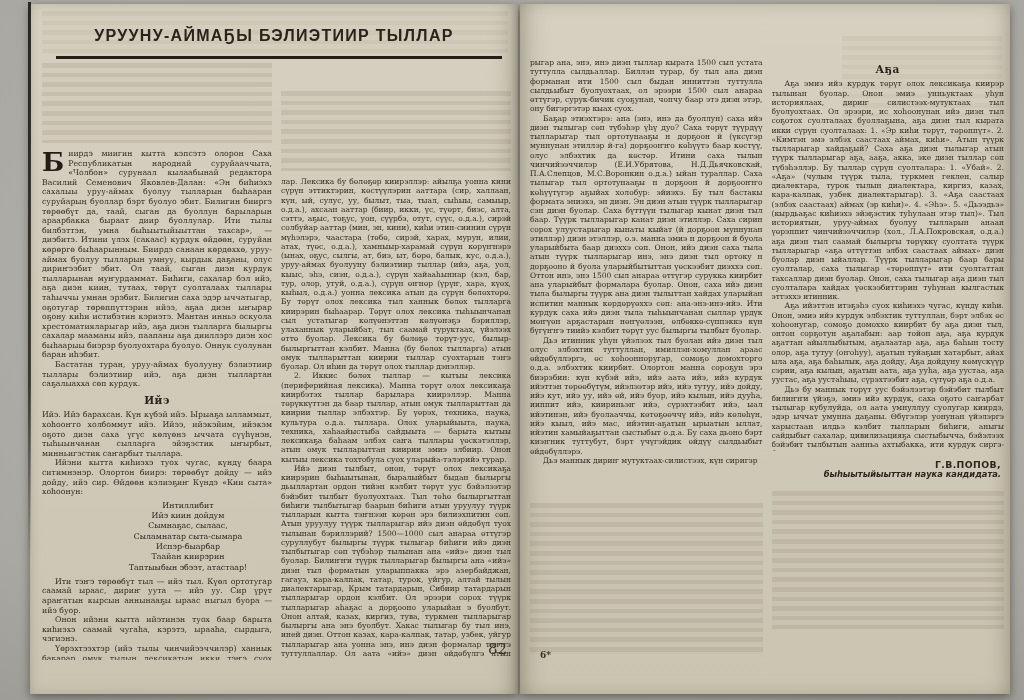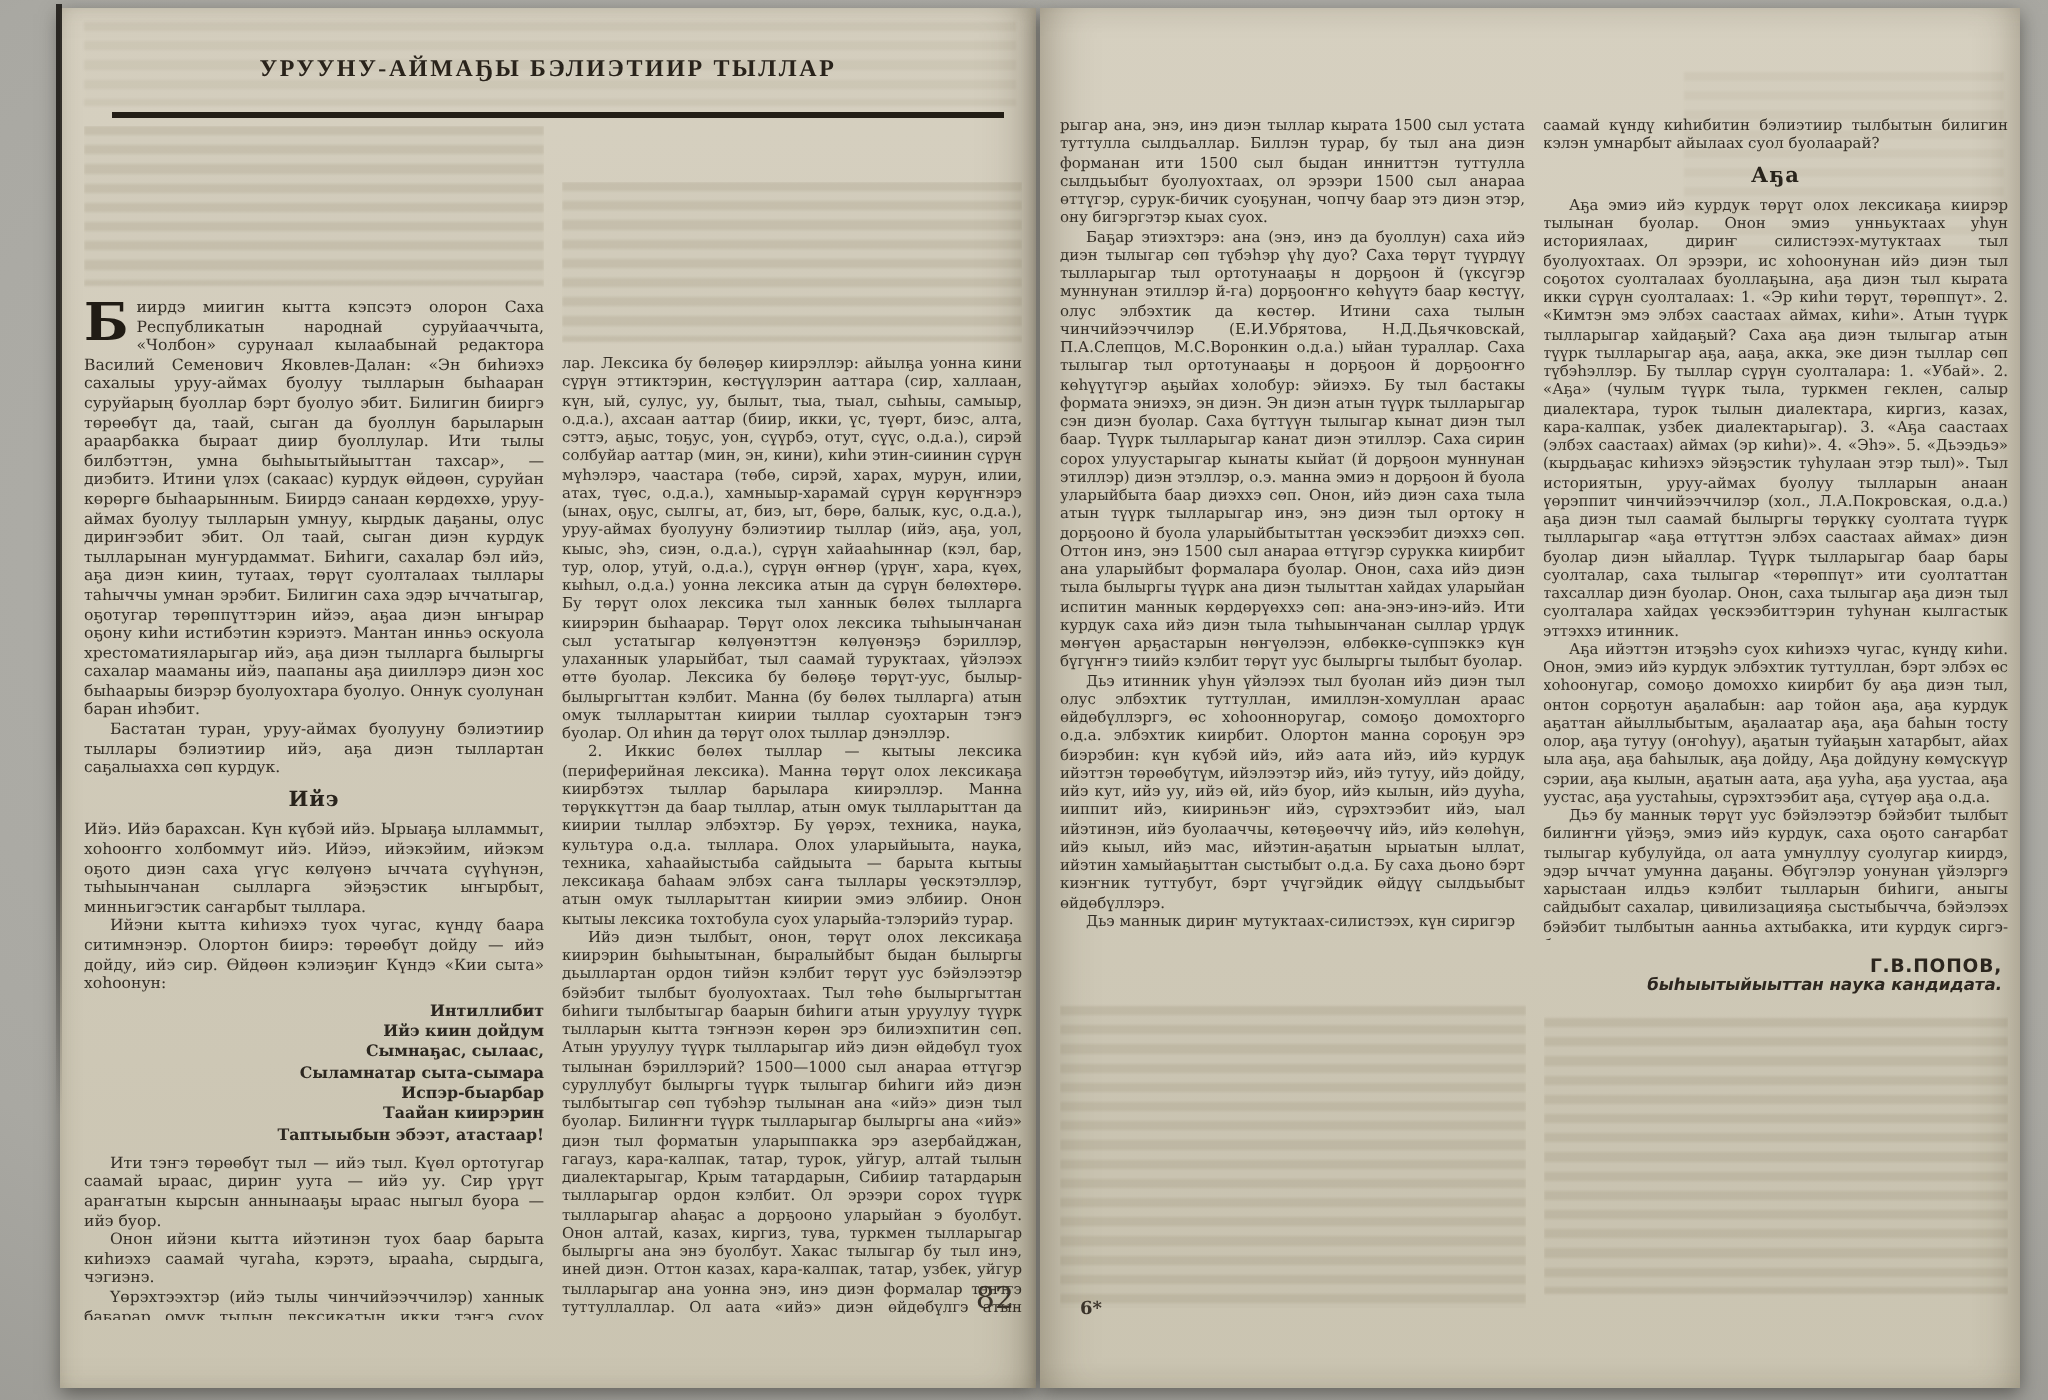--- a/index.html
+++ b/index.html
@@ -23,21 +23,21 @@
   .scan-edge { position:absolute; left:28px; top:2px; width:3px; height:556px; z-index:6;
     background: linear-gradient(180deg, rgba(22,19,15,.85) 0%, rgba(22,19,15,.7) 68%, rgba(22,19,15,0) 100%); }
 
   
   .bleed { background: repeating-linear-gradient(180deg,
       rgba(110,94,64,.17) 0px, rgba(110,94,64,.17) 4.6px,
       rgba(110,94,64,.03) 4.6px, rgba(110,94,64,.03) 9.6px);
     filter: blur(.5px); opacity:.85; }
 
   .title { position:absolute; top:23px; left:0; right:0; text-align:center; z-index:2;
-    font-family:Liberation Serif, serif; font-weight:bold; font-size:12px;
+    font-family:Liberation Sans, sans-serif; font-weight:bold; font-size:16px;
     letter-spacing:1.3px; color:#29231b; }
   .title-bleed { position:absolute; top:7px; left:12px; right:10px; height:42px; opacity:.5; }
   .title-rule { position:absolute; top:52px; left:26px; right:16px; height:3px; background:#231e16; }
 
   .cols { position:absolute; display:flex; gap:9px; }
   .cols--left  { left:12px; right:7px; top:59px; bottom:34px; }
   .cols--right { left:10px; right:6px; top:26px; bottom:40px; }
   .col { flex:1; overflow:hidden; position:relative; }
 
   .body-text { font-size:7.8px; line-height:9.6px; color:#322c24; text-align:justify; }
@@ -47,22 +47,22 @@
   .textclip { overflow:hidden; }
 
   .col-bleed-top { height:80px; margin-bottom:6px; }
 
   .dropcap { float:left; font-weight:bold; font-size:26px; line-height:23px;
     padding:2px 4px 0 0; color:#211c15; }
 
   .colheading { font-weight:bold; text-align:center; font-size:10.5px;
     margin:7px 0 5px; color:#29241c; letter-spacing:.5px; }
 
-  .verse { margin:4px 0 4px 62px; font-weight:bold; font-size:7.9px;
-    line-height:10.3px; text-align:right; color:#2c2720; }
+  .verse { margin:4px 0 4px 62px; font-weight:normal; font-size:7.9px;
+    line-height:10.3px; text-align:center; color:#2c2720; }
 
   .pageno { position:absolute; bottom:36px; left:0; width:100%; text-align:right;
     font-size:15px; color:#3a332a; transform:translateX(-11px); }
 
   .printer-mark { position:absolute; left:20px; bottom:34px; font-size:9px;
     font-weight:bold; color:#3a332a; }
 
   .rp-top-bleed { position:absolute; top:32px; right:8px; width:160px; height:128px; opacity:.4; }
   .r1-bottom-bleed { height:158px; margin-top:9px; }
   .r2-bottom-bleed { height:138px; margin-top:12px; }
@@ -132,21 +132,20 @@
         <div class="textclip" style="height:436px;">
           <p class="noindent">рыгар ана, энэ, инэ диэн тыллар кырата 1500 сыл устата туттулла сылдьаллар. Биллэн турар, бу тыл ана диэн форманан ити 1500 сыл быдан инниттэн туттулла сылдьыбыт буолуохтаах, ол эрээри 1500 сыл анараа өттүгэр, сурук-бичик суоҕунан, чопчу баар этэ диэн этэр, ону бигэргэтэр кыах суох.</p>
           <p>Баҕар этиэхтэрэ: ана (энэ, инэ да буоллун) саха ийэ диэн тылыгар сөп түбэһэр үһү дуо? Саха төрүт түүрдүү тылларыгар тыл ортотунааҕы н дорҕоон й (үксүгэр муннунан этиллэр й-га) дорҕооҥҥо көһүүтэ баар көстүү, олус элбэхтик да көстөр. Итини саха тылын чинчийээччилэр (Е.И.Убрятова, Н.Д.Дьячковскай, П.А.Слепцов, М.С.Воронкин о.д.а.) ыйан тураллар. Саха тылыгар тыл ортотунааҕы н дорҕоон й дорҕооҥҥо көһүүтүгэр аҕыйах холобур: эйиэхэ. Бу тыл бастакы формата эниэхэ, эн диэн. Эн диэн атын түүрк тылларыгар сэн диэн буолар. Саха бүттүүн тылыгар кынат диэн тыл баар. Түүрк тылларыгар канат диэн этиллэр. Саха сирин сорох улуустарыгар кынаты кыйат (й дорҕоон муннунан этиллэр) диэн этэллэр, о.э. манна эмиэ н дорҕоон й буола уларыйбыта баар диэххэ сөп. Онон, ийэ диэн саха тыла атын түүрк тылларыгар инэ, энэ диэн тыл ортоку н дорҕооно й буола уларыйбытыттан үөскээбит диэххэ сөп. Оттон инэ, энэ 1500 сыл анараа өттүгэр сурукка киирбит ана уларыйбыт формалара буолар. Онон, саха ийэ диэн тыла былыргы түүрк ана диэн тылыттан хайдах уларыйан испитин маннык көрдөрүөххэ сөп: ана-энэ-инэ-ийэ. Ити курдук саха ийэ диэн тыла тыһыынчанан сыллар үрдүк мөҥүөн арҕастарын нөҥүөлээн, өлбөккө-сүппэккэ күн бүгүҥҥэ тиийэ кэлбит төрүт уус былыргы тылбыт буолар.</p>
           <p>Дьэ итинник уһун үйэлээх тыл буолан ийэ диэн тыл олус элбэхтик туттуллан, имиллэн-хомуллан араас өйдөбүллэргэ, өс хоһоонноругар, сомоҕо домохторго о.д.а. элбэхтик киирбит. Олортон манна сороҕун эрэ биэрэбин: күн күбэй ийэ, ийэ аата ийэ, ийэ курдук ийэттэн төрөөбүтүм, ийэлээтэр ийэ, ийэ тутуу, ийэ дойду, ийэ кут, ийэ уу, ийэ өй, ийэ буор, ийэ кылын, ийэ дууһа, ииппит ийэ, киириньэҥ ийэ, сүрэхтээбит ийэ, ыал ийэтинэн, ийэ буолааччы, көтөҕөөччү ийэ, ийэ көлөһүн, ийэ кыыл, ийэ мас, ийэтин-аҕатын ырыатын ыллат, ийэтин хамыйаҕыттан сыстыбыт о.д.а. Бу саха дьоно бэрт киэҥник туттубут, бэрт үчүгэйдик өйдүү сылдьыбыт өйдөбүллэрэ.</p>
           <p>Дьэ маннык дириҥ мутуктаах-силистээх, күн сиригэр</p>
         </div>
         <div class="bleed r1-bottom-bleed"></div>
       </div>
 
       <div class="col body-text body-text--tight">
-        <p class="noindent">саамай күндү киһибитин бэлиэтиир тылбытын билигин кэлэн умнарбыт айылаах суол буолаарай?</p>
         <h2 class="colheading">Аҕа</h2>
         <div class="textclip" style="height:372px;">
           <p>Аҕа эмиэ ийэ курдук төрүт олох лексикаҕа киирэр тылынан буолар. Онон эмиэ унньуктаах уһун историялаах, дириҥ силистээх-мутуктаах тыл буолуохтаах. Ол эрээри, ис хоһоонунан ийэ диэн тыл соҕотох суолталаах буоллаҕына, аҕа диэн тыл кырата икки сүрүн суолталаах: 1. «Эр киһи төрүт, төрөппүт». 2. «Кимтэн эмэ элбэх саастаах аймах, киһи». Атын түүрк тылларыгар хайдаҕый? Саха аҕа диэн тылыгар атын түүрк тылларыгар аҕа, ааҕа, акка, эке диэн тыллар сөп түбэһэллэр. Бу тыллар сүрүн суолталара: 1. «Убай». 2. «Аҕа» (чулым түүрк тыла, туркмен геклен, салыр диалектара, турок тылын диалектара, киргиз, казах, кара-калпак, узбек диалектарыгар). 3. «Аҕа саастаах (элбэх саастаах) аймах (эр киһи)». 4. «Эһэ». 5. «Дьээдьэ» (кырдьаҕас киһиэхэ эйэҕэстик туһулаан этэр тыл)». Тыл историятын, уруу-аймах буолуу тылларын анаан үөрэппит чинчийээччилэр (хол., Л.А.Покровская, о.д.а.) аҕа диэн тыл саамай былыргы төрүккү суолтата түүрк тылларыгар «аҕа өттүттэн элбэх саастаах аймах» диэн буолар диэн ыйаллар. Түүрк тылларыгар баар бары суолталар, саха тылыгар «төрөппүт» ити суолтаттан тахсаллар диэн буолар. Онон, саха тылыгар аҕа диэн тыл суолталара хайдах үөскээбиттэрин туһунан кылгастык эттэххэ итинник.</p>
           <p>Аҕа ийэттэн итэҕэһэ суох киһиэхэ чугас, күндү киһи. Онон, эмиэ ийэ курдук элбэхтик туттуллан, бэрт элбэх өс хоһоонугар, сомоҕо домоххо киирбит бу аҕа диэн тыл, онтон сорҕотун аҕалабын: аар тойон аҕа, аҕа курдук аҕаттан айыллыбытым, аҕалаатар аҕа, аҕа баһын тосту олор, аҕа тутуу (оҥоһуу), аҕатын туйаҕын хатарбыт, айах ыла аҕа, аҕа баһылык, аҕа дойду, Аҕа дойдуну көмүскүүр сэрии, аҕа кылын, аҕатын аата, аҕа ууһа, аҕа уустаа, аҕа уустас, аҕа уустаһыы, сүрэхтээбит аҕа, сүтүөр аҕа о.д.а.</p>
           <p>Дьэ бу маннык төрүт уус бэйэлээтэр бэйэбит тылбыт билиҥҥи үйэҕэ, эмиэ ийэ курдук, саха оҕото саҥарбат тылыгар кубулуйда, ол аата умнуллуу суолугар киирдэ, эдэр ыччат умунна даҕаны. Өбүгэлэр уонунан үйэлэргэ харыстаан илдьэ кэлбит тылларын биһиги, аныгы сайдыбыт сахалар, цивилизацияҕа сыстыбычча, бэйэлээх бэйэбит тылбытын аанньа ахтыбакка, ити курдук сиргэ-буорга тэпсэн, умнан-тэмнэн эрдэхпит.</p>
         </div>
         <div class="signature">
           <div class="sig-name">Г.В.ПОПОВ,</div>
           <div class="sig-title">быһыытыйыыттан наука кандидата.</div>
         </div>

